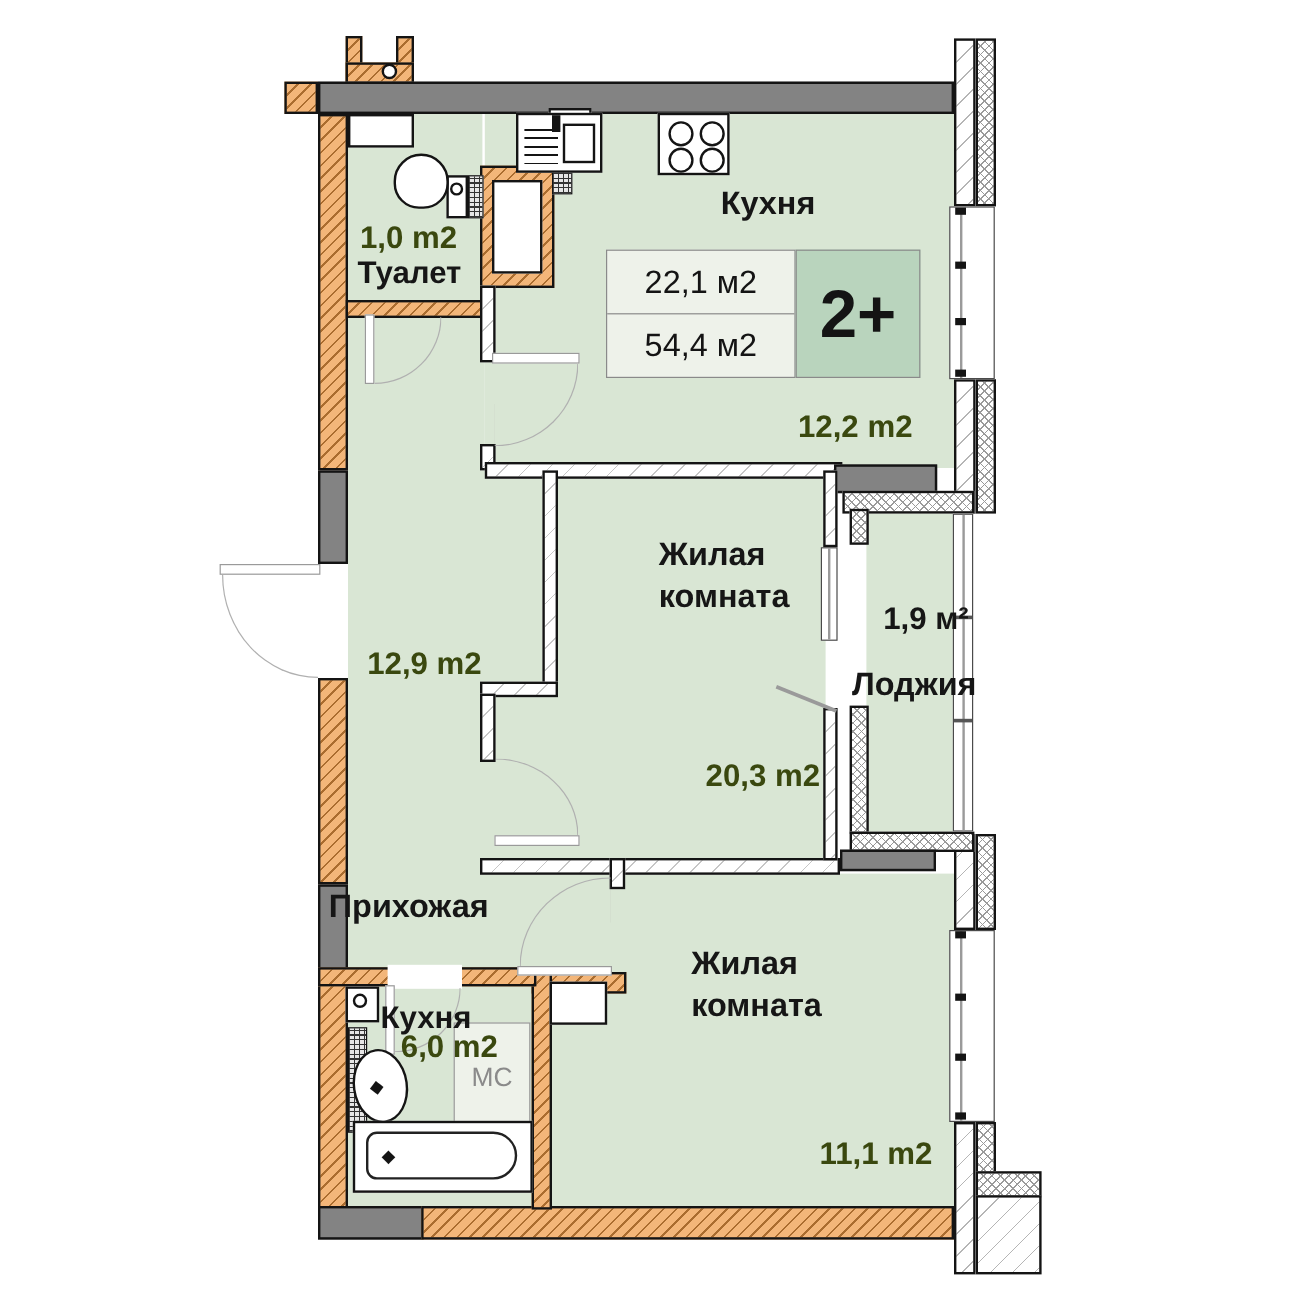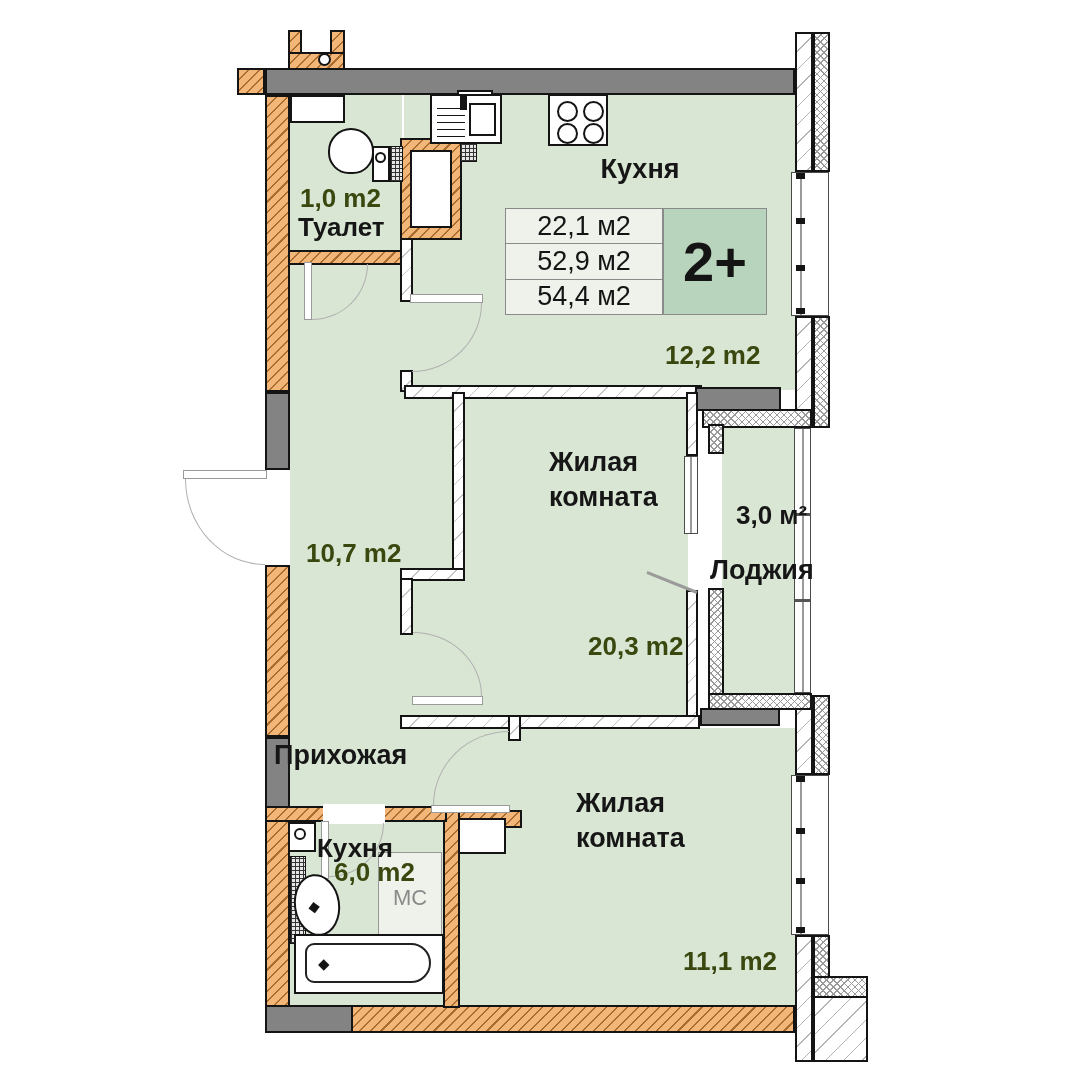--- a/index.html
+++ b/index.html
@@ -219,32 +219,31 @@
   </div>
 
   <div class="a rarea" style="left:300px;top:183px;">1,0 m2</div>
   <div class="a rname" style="left:298px;top:210px;font-size:26px;">Туалет</div>
 
   <div class="a rname" style="left:575px;top:152px;width:130px;text-align:center;">Кухня</div>
   <div class="a rarea" style="left:665px;top:340px;">12,2 m2</div>
 
   <div class="a tblwrap" style="left:505px;top:208px;width:158px;height:107px;">
     <div class="trow">22,1 м2</div>
-    <div class="trow">52,9 м2</div>
     <div class="trow">54,4 м2</div>
   </div>
   <div class="a badge" style="left:663px;top:208px;width:104px;height:107px;">2+</div>
 
   <div class="a rname2" style="left:549px;top:445px;width:160px;">Жилая комната</div>
   <div class="a rarea" style="left:588px;top:631px;">20,3 m2</div>
 
-  <div class="a rname" style="left:736px;top:498px;font-size:26px;">3,0 м²</div>
+  <div class="a rname" style="left:736px;top:498px;font-size:26px;">1,9 м²</div>
   <div class="a rname" style="left:710px;top:553px;">Лоджия</div>
 
-  <div class="a rarea" style="left:306px;top:538px;">10,7 m2</div>
+  <div class="a rarea" style="left:306px;top:538px;">12,9 m2</div>
   <div class="a rname" style="left:274px;top:738px;">Прихожая</div>
 
   <div class="a rname" style="left:317px;top:831px;font-size:26px;">Кухня</div>
   <div class="a rarea" style="left:334px;top:857px;">6,0 m2</div>
 
   <div class="a rname2" style="left:576px;top:786px;width:170px;">Жилая комната</div>
   <div class="a rarea" style="left:683px;top:946px;">11,1 m2</div>
 
 </div>
 

